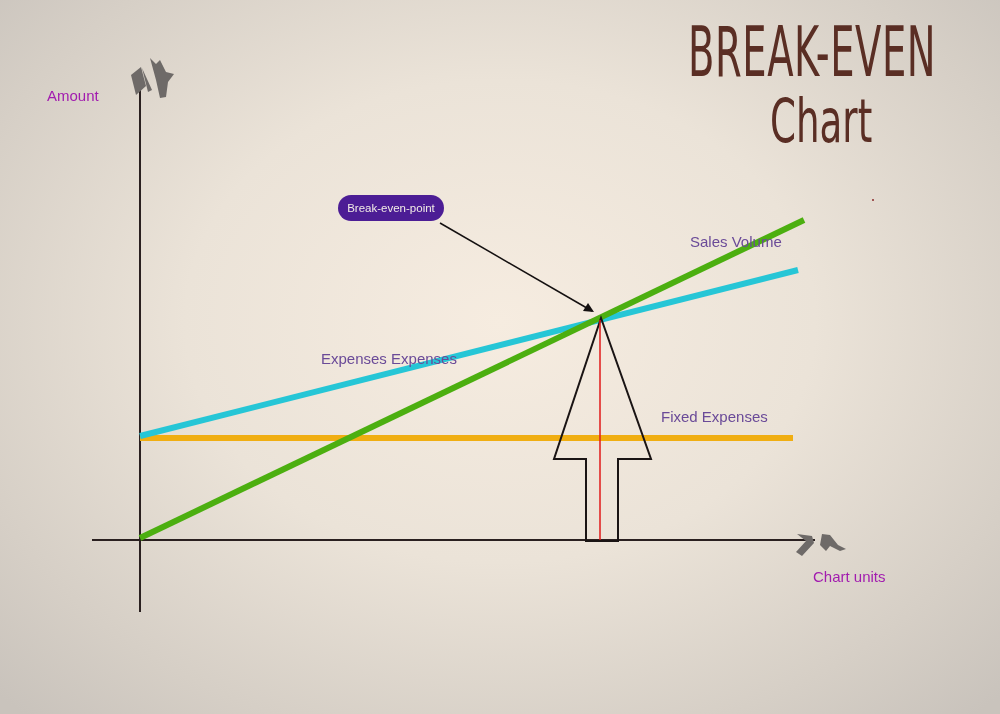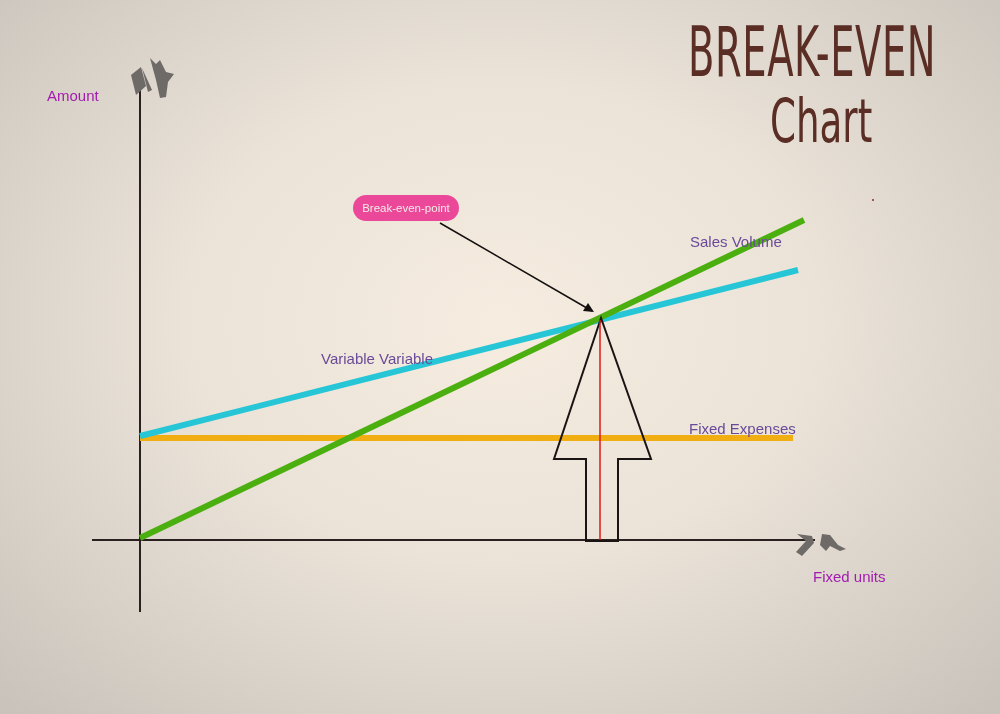--- a/index.html
+++ b/index.html
@@ -18,22 +18,22 @@
   }
   .title2 {
     position:absolute; left:770px; top:86px;
     font-family:"DejaVu Sans", sans-serif; font-size:60px; color:#5a2e24;
     transform: scaleX(0.62); transform-origin:left top; white-space:nowrap;
     line-height:70px;
   }
   .axis-label { position:absolute; font-size:15px; color:#a21caf; white-space:nowrap; }
   .series-label { position:absolute; font-size:15px; color:#6a4a98; white-space:nowrap; }
   .callout {
-    position:absolute; left:353px; top:195px; width:106px; height:26px;
-    background:#ec4899; color:#f2ece6; border-radius:13px;
+    position:absolute; left:338px; top:195px; width:106px; height:26px;
+    background:#4c1d95; color:#f2ece6; border-radius:13px;
     font-size:11.5px; line-height:26px; text-align:center;
   }
 </style>
 </head>
 <body>
 
 <div id="stage">
 
   <svg width="1000" height="714" style="position:absolute;left:0;top:0">
 
@@ -65,20 +65,20 @@
     <line x1="440" y1="223" x2="592" y2="311" stroke="#141010" stroke-width="1.5"></line>
     <path d="M594 312 L583 311 L588 303 Z" fill="#141010"></path>
 
     <circle cx="873" cy="200" r="1" fill="#8a2a2a"></circle>
   </svg>
 
   <div class="title1">BREAK-EVEN</div>
   <div class="title2">Chart</div>
 
   <div class="axis-label" style="left:47px;top:87px;">Amount</div>
-  <div class="axis-label" style="left:813px;top:568px;">Fixed units</div>
+  <div class="axis-label" style="left:813px;top:568px;">Chart units</div>
 
   <div class="callout">Break-even-point</div>
 
   <div class="series-label" style="left:690px;top:233px;">Sales Volume</div>
-  <div class="series-label" style="left:321px;top:350px;">Variable Variable</div>
-  <div class="series-label" style="left:661px;top:420px;margin-left:28px;">Fixed Expenses</div>
+  <div class="series-label" style="left:321px;top:350px;">Expenses Expenses</div>
+  <div class="series-label" style="left:661px;top:408px;">Fixed Expenses</div>
 </div>
 
 </body></html>

